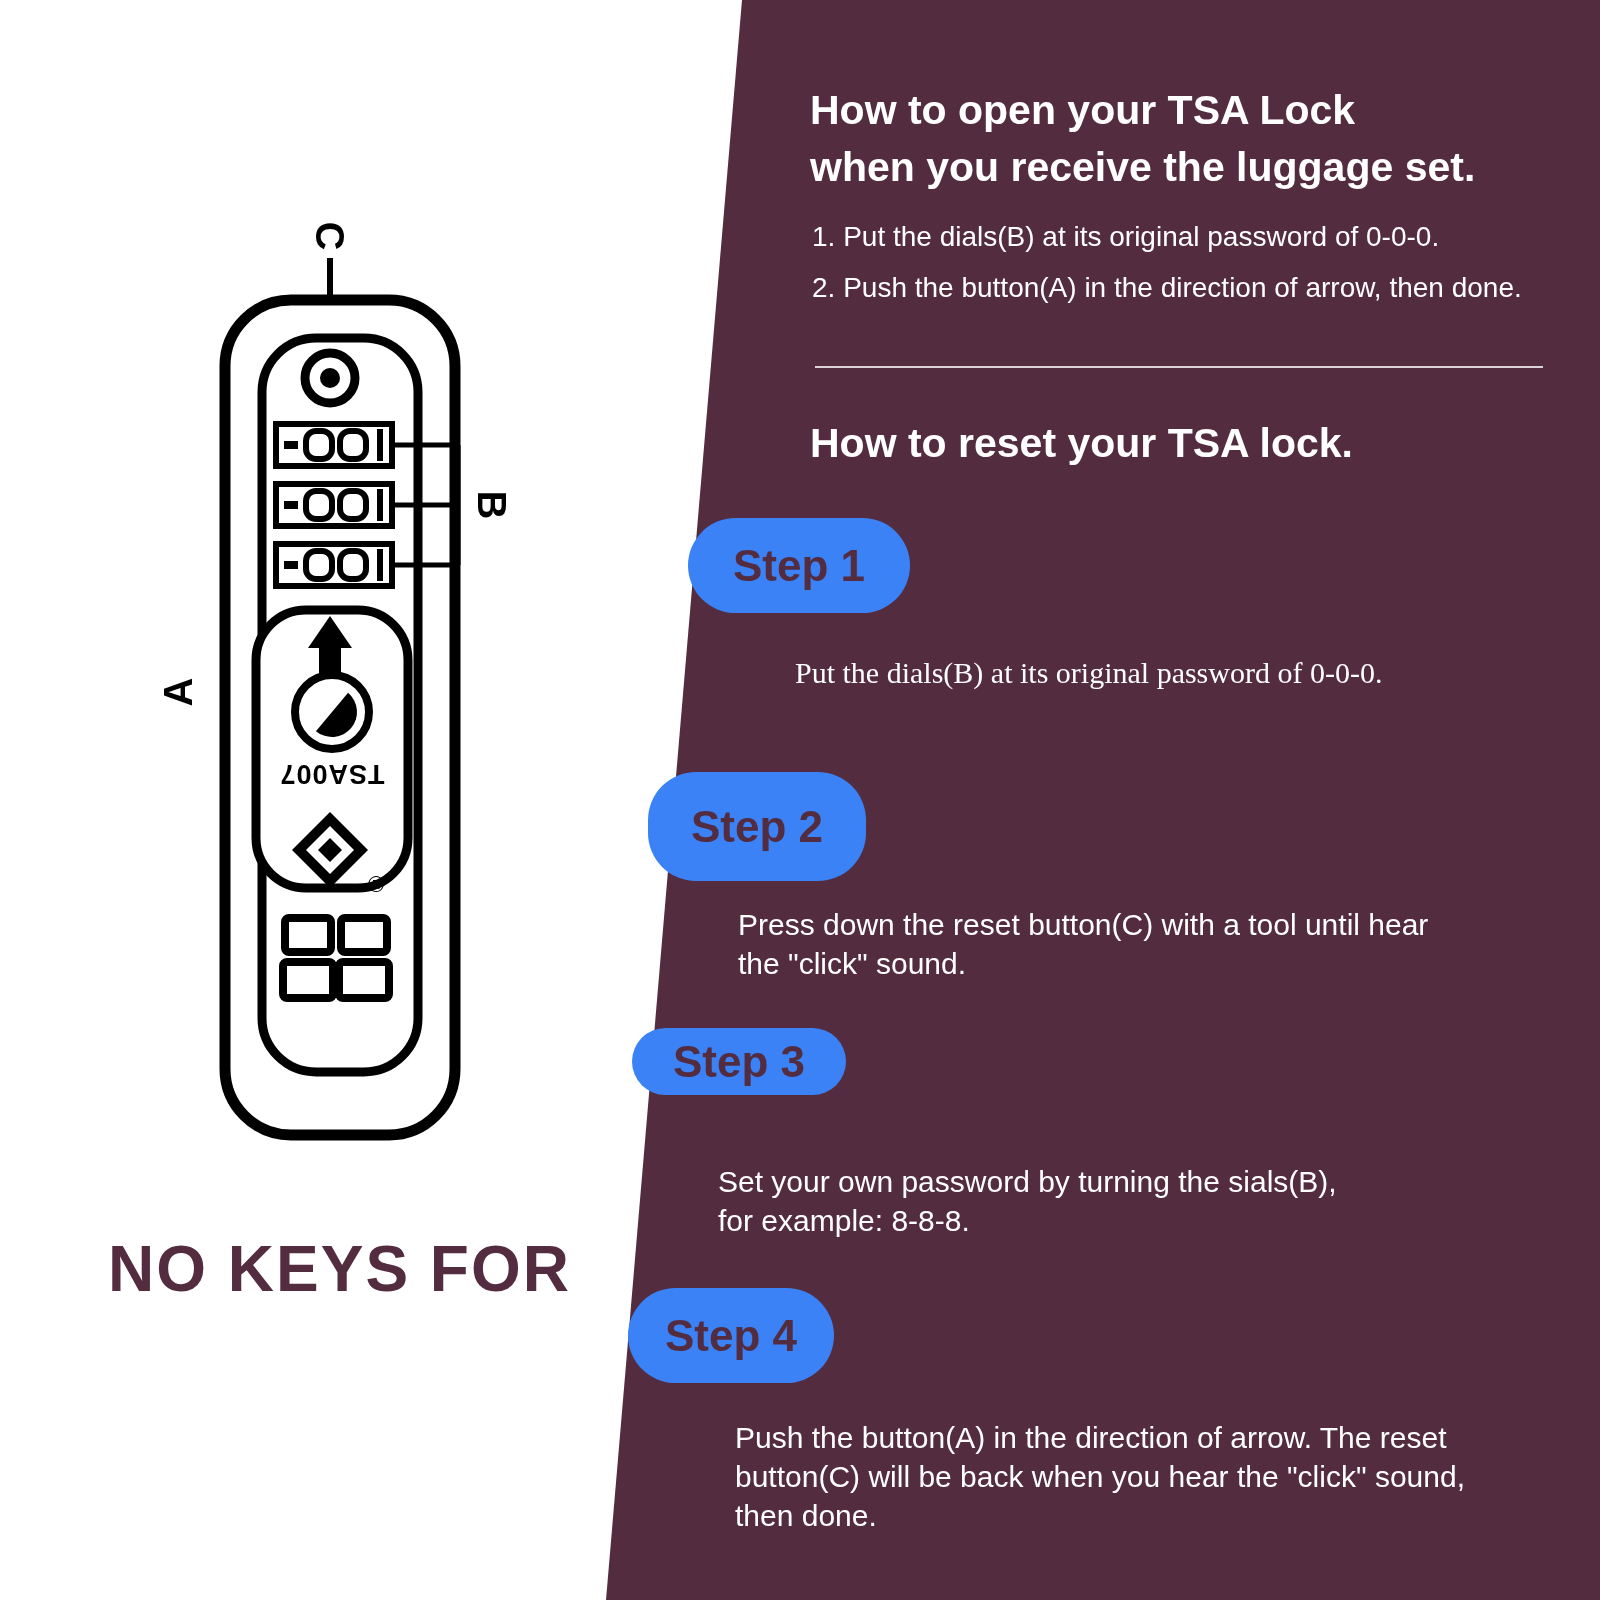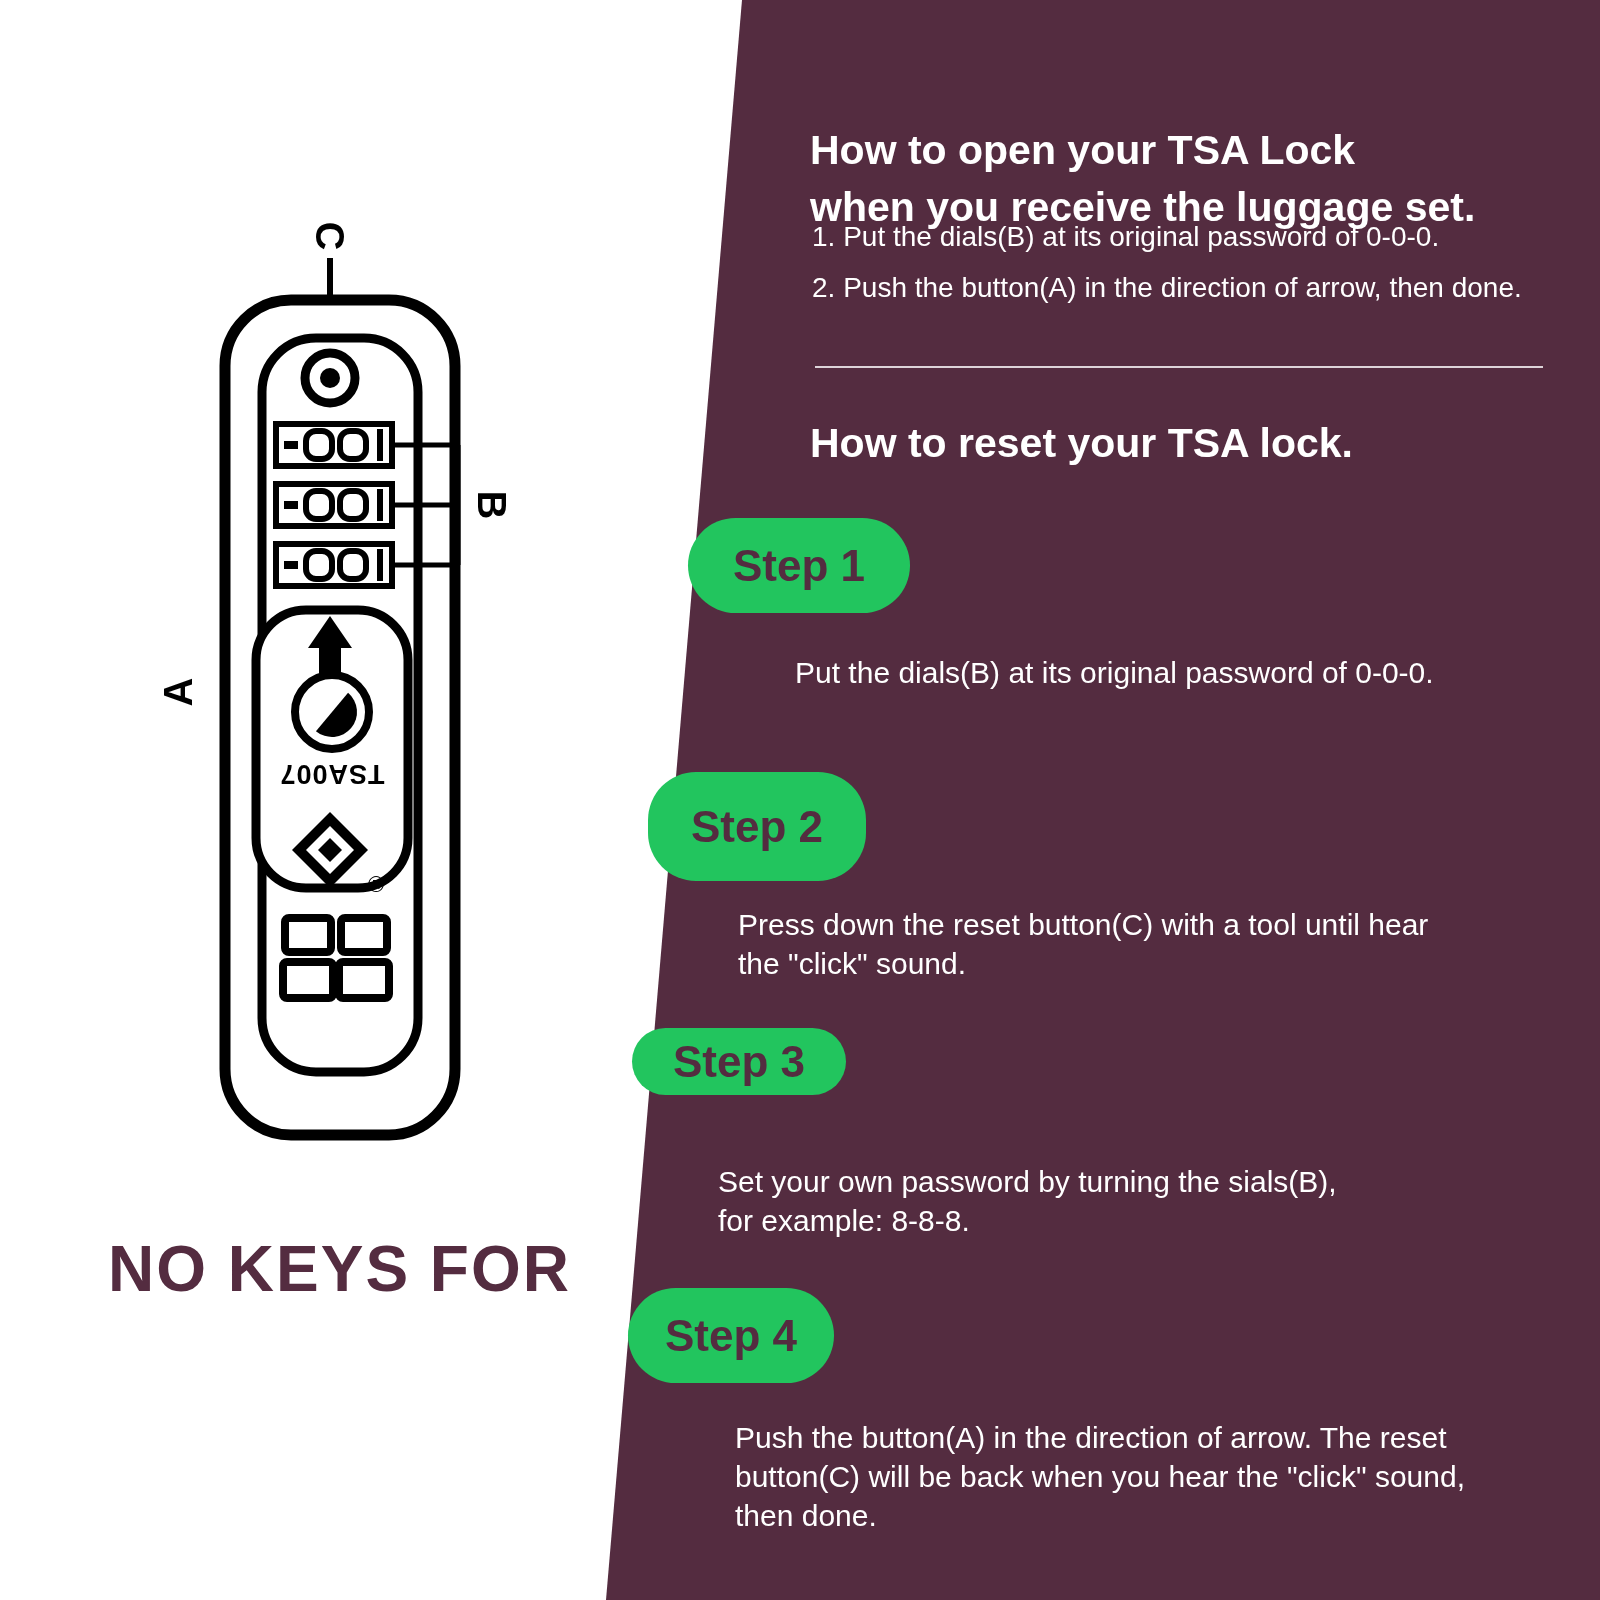--- a/index.html
+++ b/index.html
@@ -6,46 +6,46 @@
   .page {
     position:relative; width:1600px; height:1600px; background:#ffffff;
     overflow:hidden; font-family:"Liberation Sans", sans-serif;
   }
   .panel {
     position:absolute; inset:0; background:var(--panel);
     clip-path:polygon(742px 0px, 1600px 0px, 1600px 1600px, 606px 1600px);
   }
   .h1 {
     position:absolute; left:810px; top:82px; color:var(--light);
-    font-weight:bold; font-size:41px; line-height:57px;margin-top:40px;
+    font-weight:bold; font-size:41px; line-height:57px;
   }
   .openlist { position:absolute; left:812px; top:220px; color:var(--light); font-size:28px; }
   .openlist .li { margin-bottom:18px; line-height:33px; }
   .divider {
     position:absolute; left:815px; top:366px; width:728px; height:2px;
     background:rgba(255,255,255,0.8);
   }
   .h2 {
     position:absolute; left:810px; top:420px; color:var(--light);
     font-weight:bold; font-size:41px;
   }
   .pill {
-    position:absolute; background:#22c55e; border-radius:48px;
+    position:absolute; background:#3b82f6; border-radius:48px;
     display:flex; align-items:center; justify-content:center;
     color:var(--ink); font-weight:bold; font-size:44px;
   }
   .s1 { left:688px; top:518px; width:222px; height:95px; }
   .s2 { left:648px; top:772px; width:218px; height:109px; }
   .s3 { left:632px; top:1028px; width:214px; height:67px; }
   .s4 { left:628px; top:1288px; width:206px; height:95px; }
   .stept {
     position:absolute; color:var(--light); font-size:30px; line-height:39px;
     white-space:pre-line;
   }
-  .t1 { left:795px; top:653px; }
+  .t1 { left:795px; top:653px;font-family:Liberation Serif, serif; }
   .t2 { left:738px; top:905px; }
   .t3 { left:718px; top:1162px; }
   .t4 { left:695px; top:1418px;margin-left:40px; }
   .caption {
     position:absolute; left:108px; top:1222px; color:var(--ink);
     font-weight:bold; font-size:64px; line-height:94px; letter-spacing:2px;
   }
   .lock { position:absolute; left:140px; top:200px; }
   .lt {
     font-family:"Liberation Sans", sans-serif; font-weight:bold; font-size:40px;

